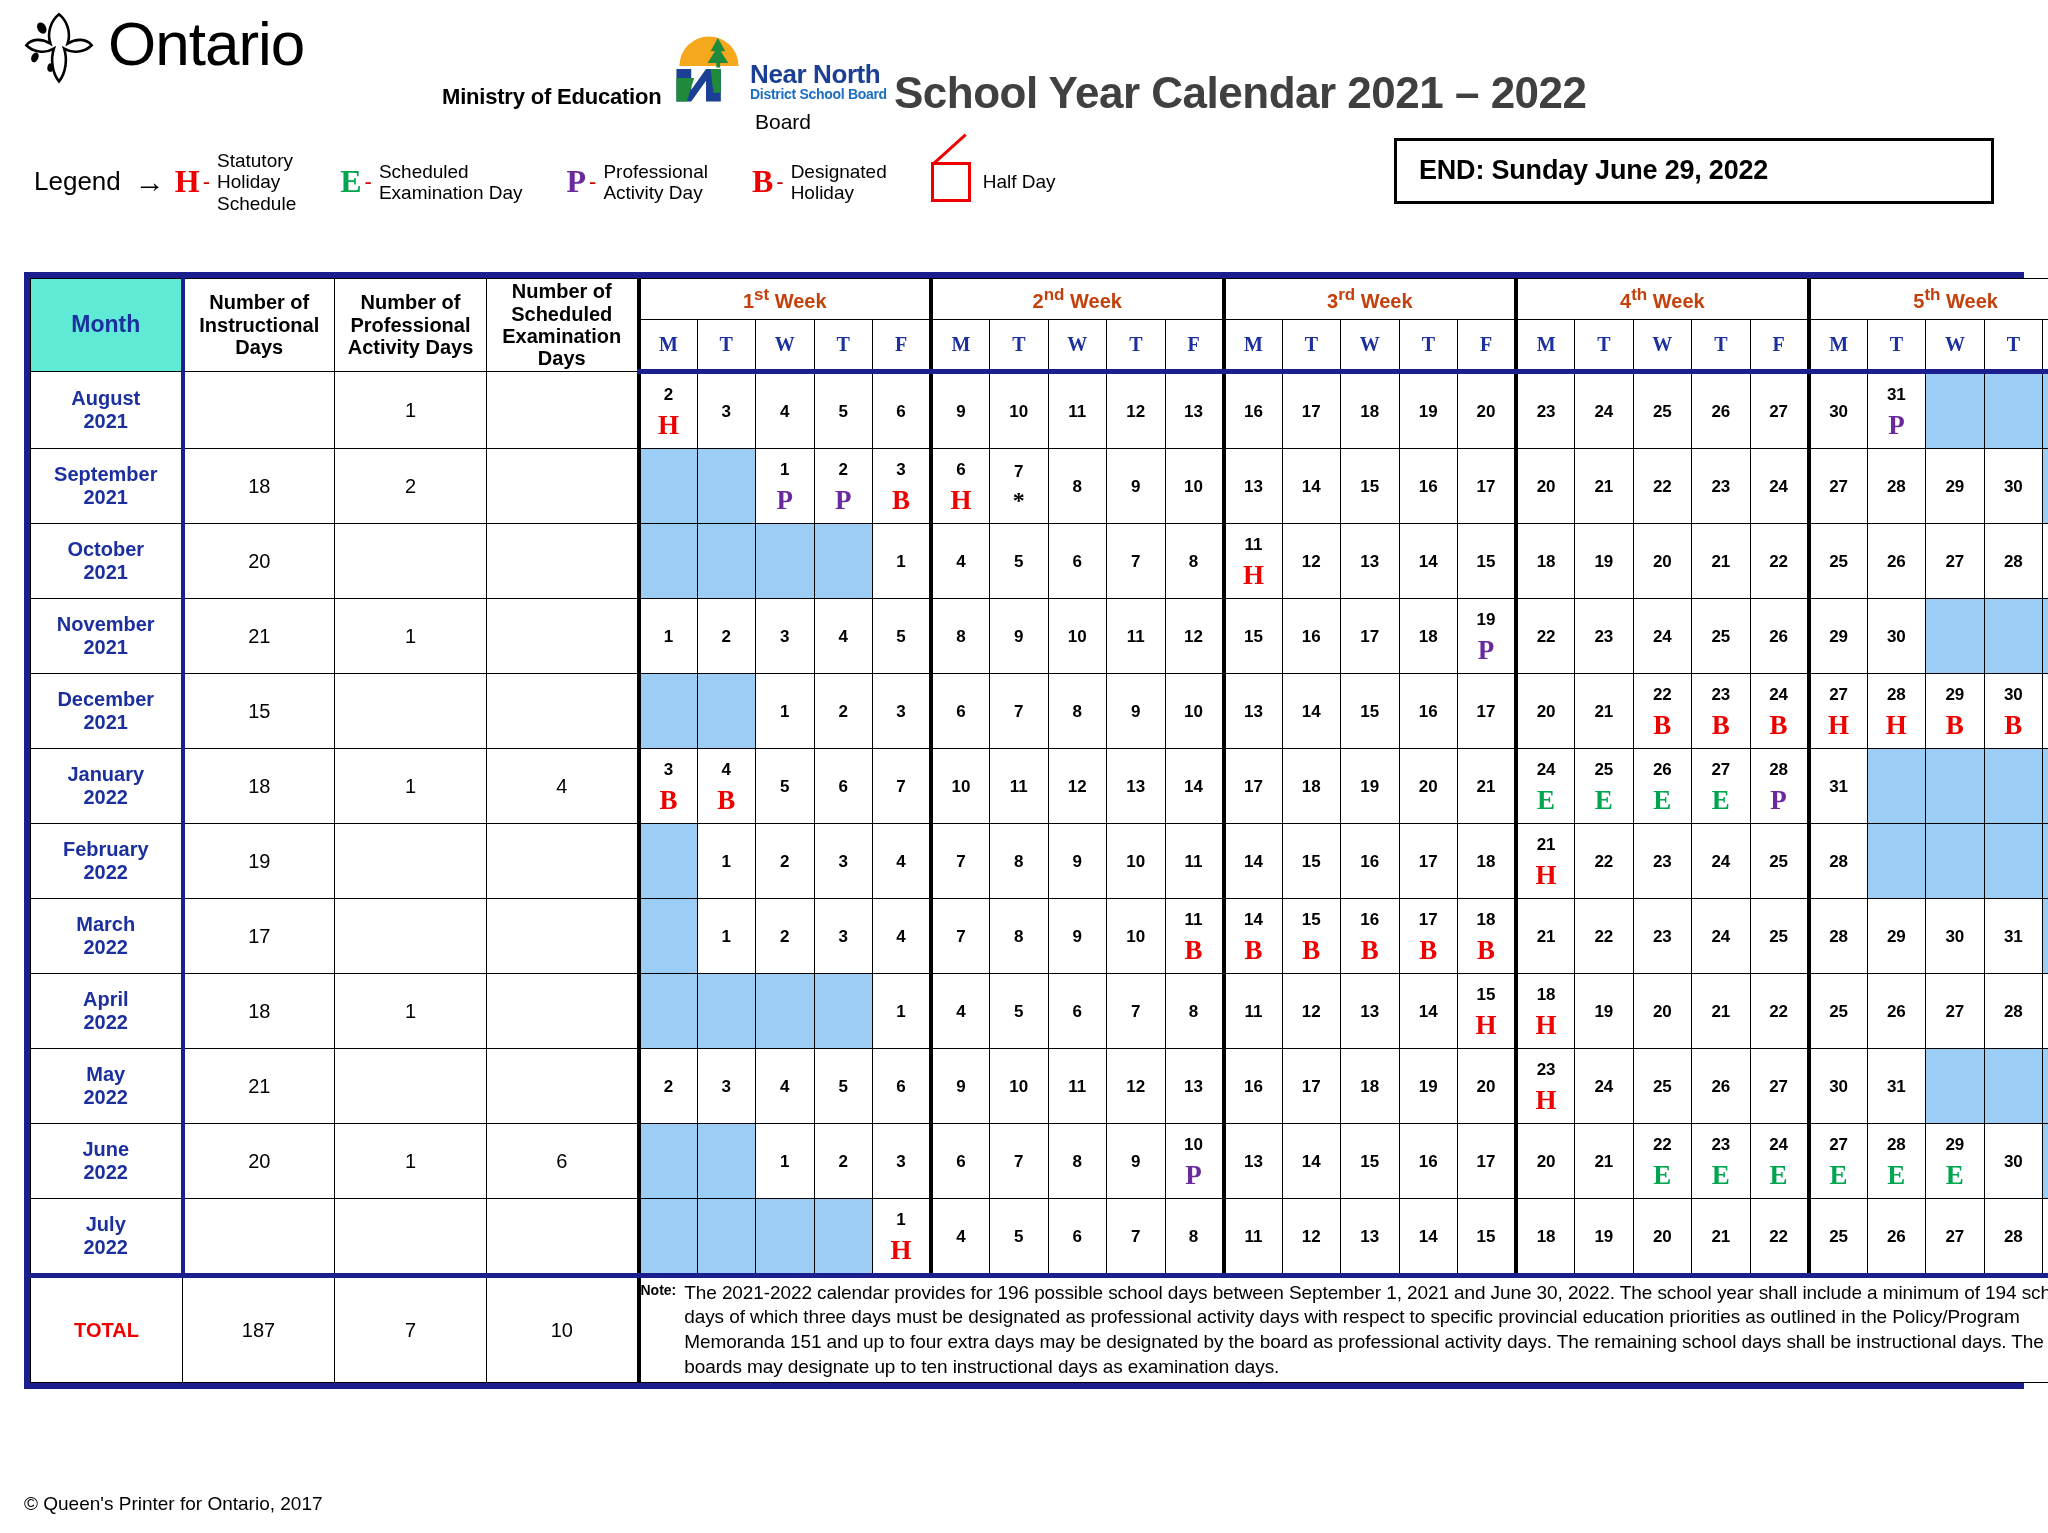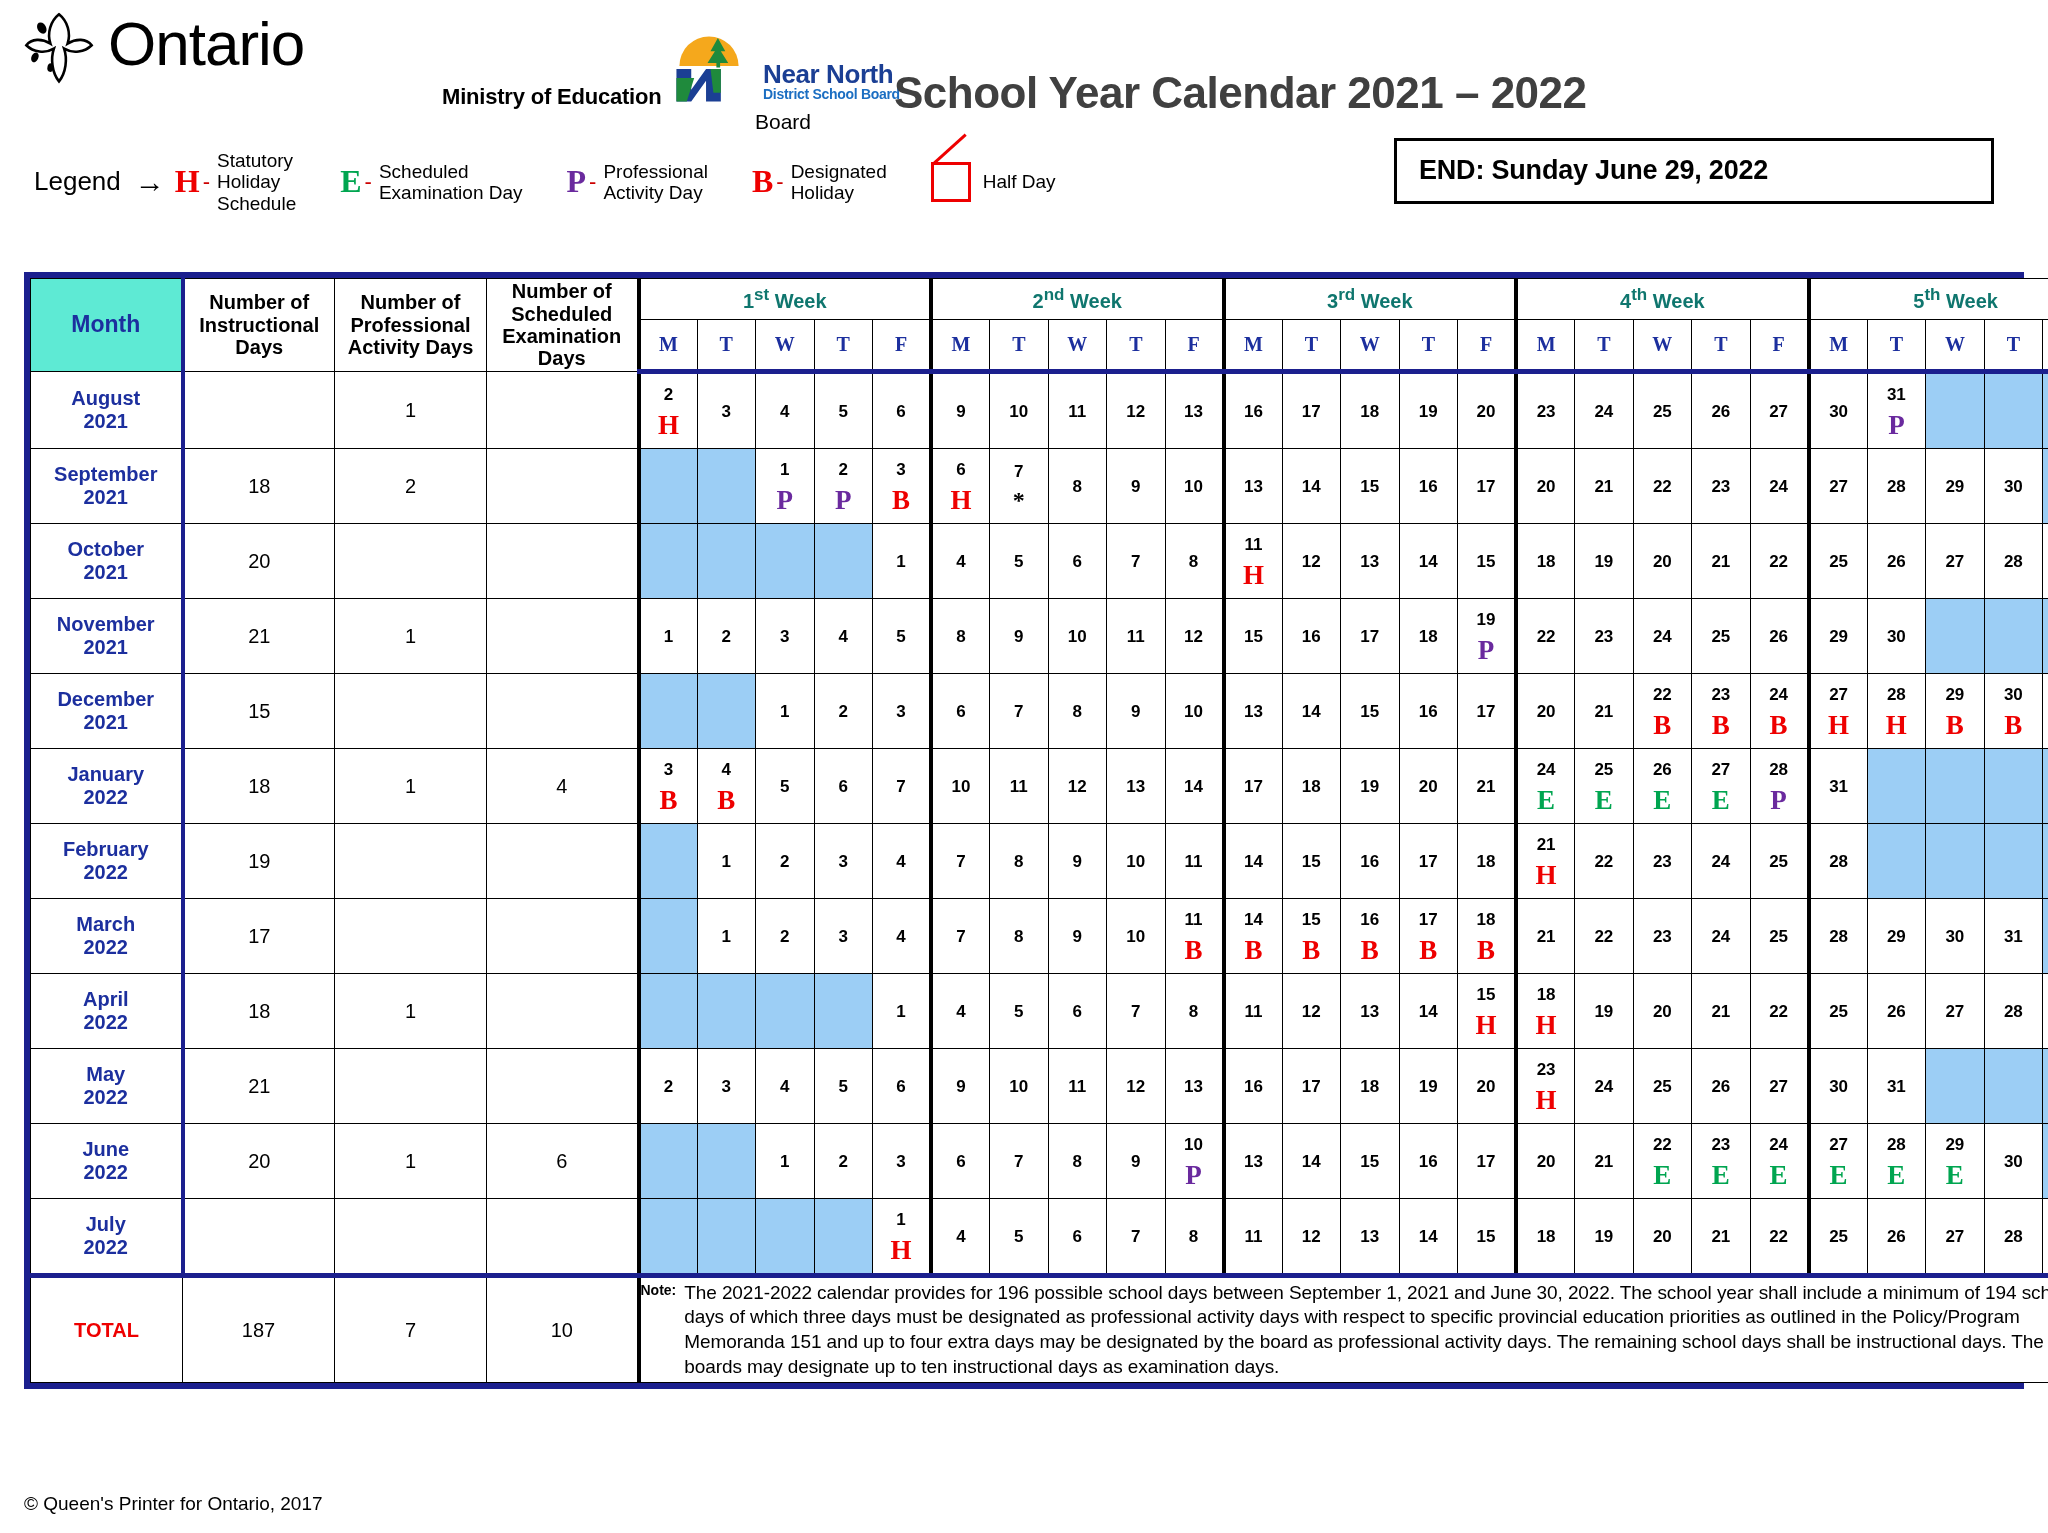--- a/index.html
+++ b/index.html
@@ -55,21 +55,20 @@
 
   .nnlogo-wrap {
     position: absolute;
     left: 672px;
     top: 32px;
     width: 230px;
   }
   .nnlogo {
     display: flex;
     align-items: flex-end;
-    gap: 13px;
   }
   .nnmark { width: 74px; height: 74px; }
   .nntext { margin-left: 4px; padding-bottom: 4px; }
   .nn-title {
     font-size: 26px;
     font-weight: bold;
     color: #1b3f94;
     line-height: 0.95;
     letter-spacing: -0.4px;
   }
@@ -204,21 +203,21 @@
     line-height: 1.12;
     height: 92px;
     padding: 2px 4px;
   }
   th.hdr.month-h {
     background: #5eead4;
     color: #1c2f9e;
     font-size: 23px;
   }
   th.week-h {
-    color: #0f766e;
+    color: #c2410c;
     font-size: 27px;
     font-weight: bold;
     height: 40px;
   }
   th.week-h sup { font-size: 17px; }
   th.dow {
     color: #1c2f9e;
     font-family: "Liberation Serif", serif;
     font-size: 25px;
     font-weight: bold;

